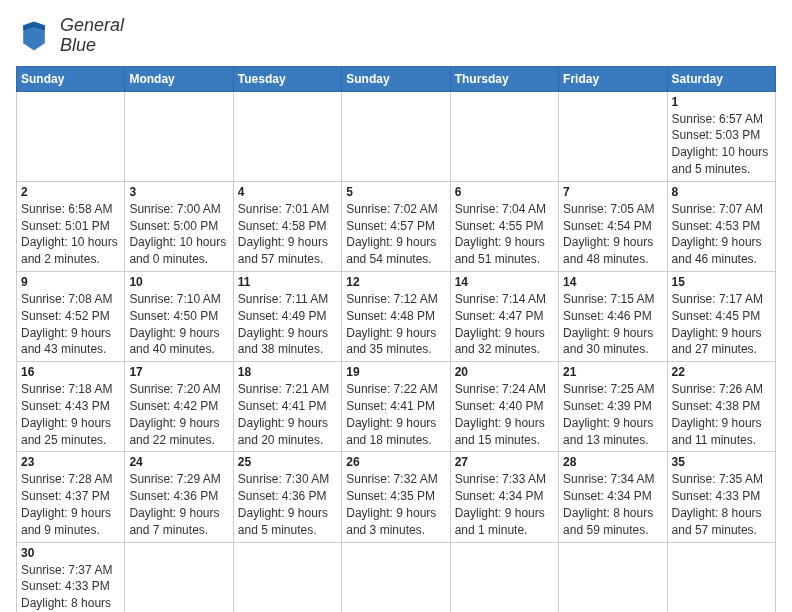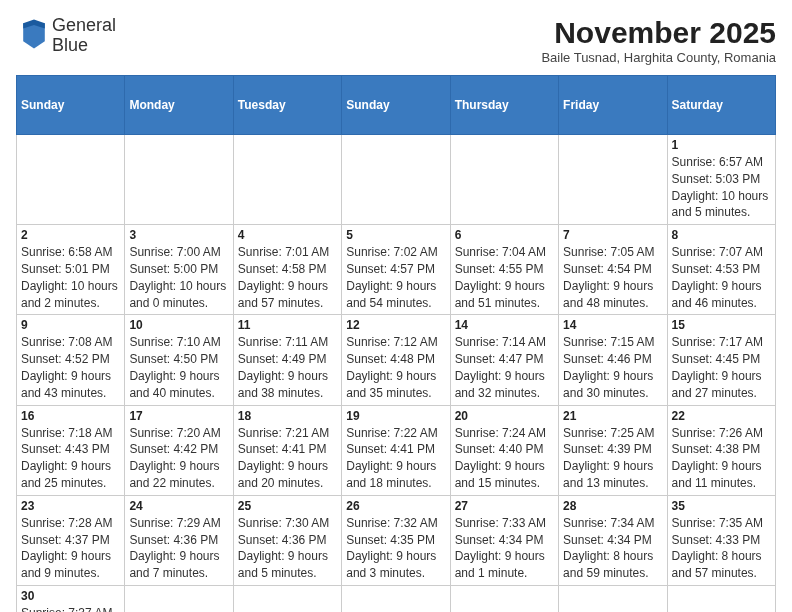--- a/index.html
+++ b/index.html
@@ -11,21 +11,23 @@
       padding: 16px;
     }
     .header-area {
       display: flex;
       justify-content: space-between;
       align-items: flex-start;
       margin-bottom: 10px;
     }
     .logo-area {
       display: flex;
-      gap: 0;
+      align-items: center;
+      gap: 8px;
+      font-style: italic;
     }
     .logo-text {
       font-size: 18px;
       color: #333;
       line-height: 1.1;
     }
     .logo-text span {
       display: block;
     }
     .logo-blue-shape {
@@ -47,21 +49,21 @@
     .calendar-table {
       width: 100%;
       border-collapse: collapse;
       border: 1px solid #ccc;
     }
     .calendar-table th {
       background-color: #3a7abf;
       color: #fff;
       font-size: 12px;
       font-weight: bold;
-      padding: 22px 4px;
+      padding: 5px 4px;
       text-align: left;
       border: 1px solid #2e6aad;
     }
     .calendar-table td {
       border: 1px solid #ccc;
       vertical-align: top;
       padding: 3px 4px;
       width: calc(100%/7);
       min-height: 72px;
       font-size: 9.5px;
@@ -91,24 +93,20 @@
   <div class="logo-area">
     <svg class="logo-blue-shape" viewBox="0 0 40 40" xmlns="http://www.w3.org/2000/svg">
       <polygon points="8,8 32,8 32,28 20,36 8,28" fill="#3a7abf"></polygon>
       <polygon points="8,8 20,4 32,8 32,14 20,10 8,14" fill="#1a5a9f"></polygon>
     </svg>
     <div class="logo-text">
       <span>General</span>
       <span>Blue</span>
     </div>
   </div>
-  <div class="title-area">
-    <div class="calendar-title">November 2025</div>
-    <div class="calendar-subtitle">Baile Tusnad, Harghita County, Romania</div>
-  </div>
 </div>
 
 <table class="calendar-table">
   <thead>
     <tr id="weekday-header">
     <th>Sunday</th>
         <th>Monday</th>
         <th>Tuesday</th>
         <th>Sunday</th>
         <th>Thursday</th>

